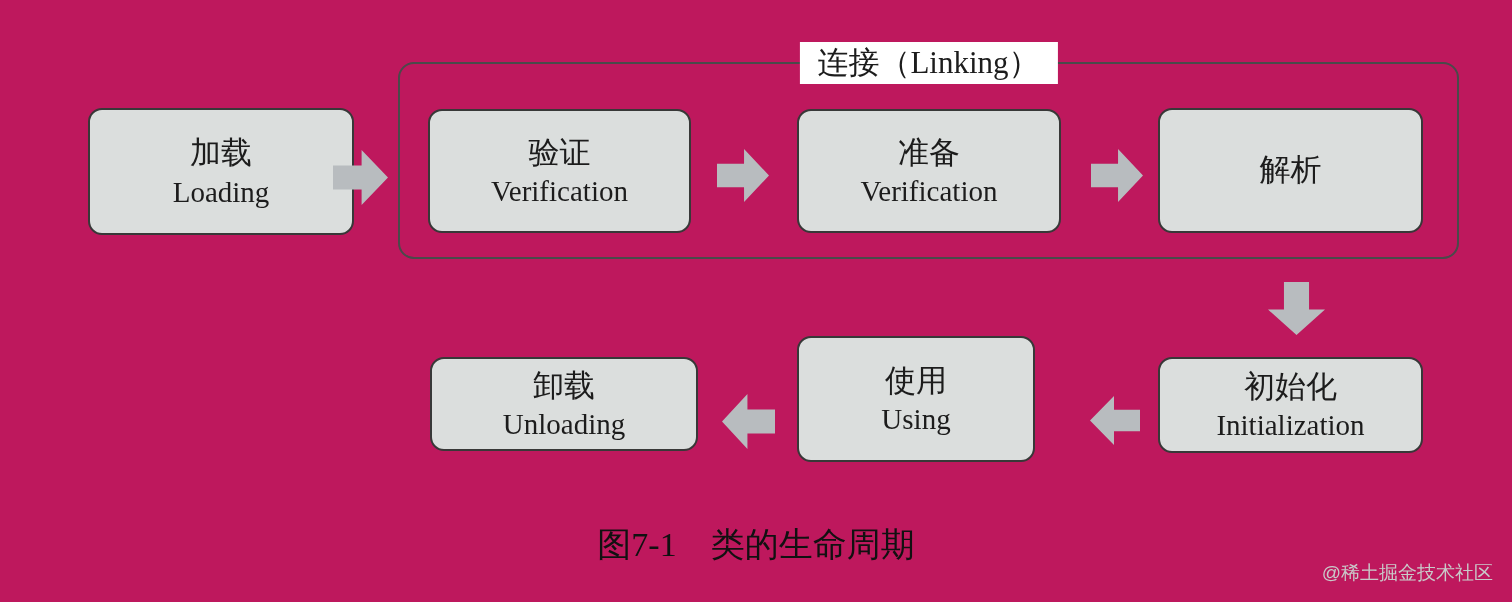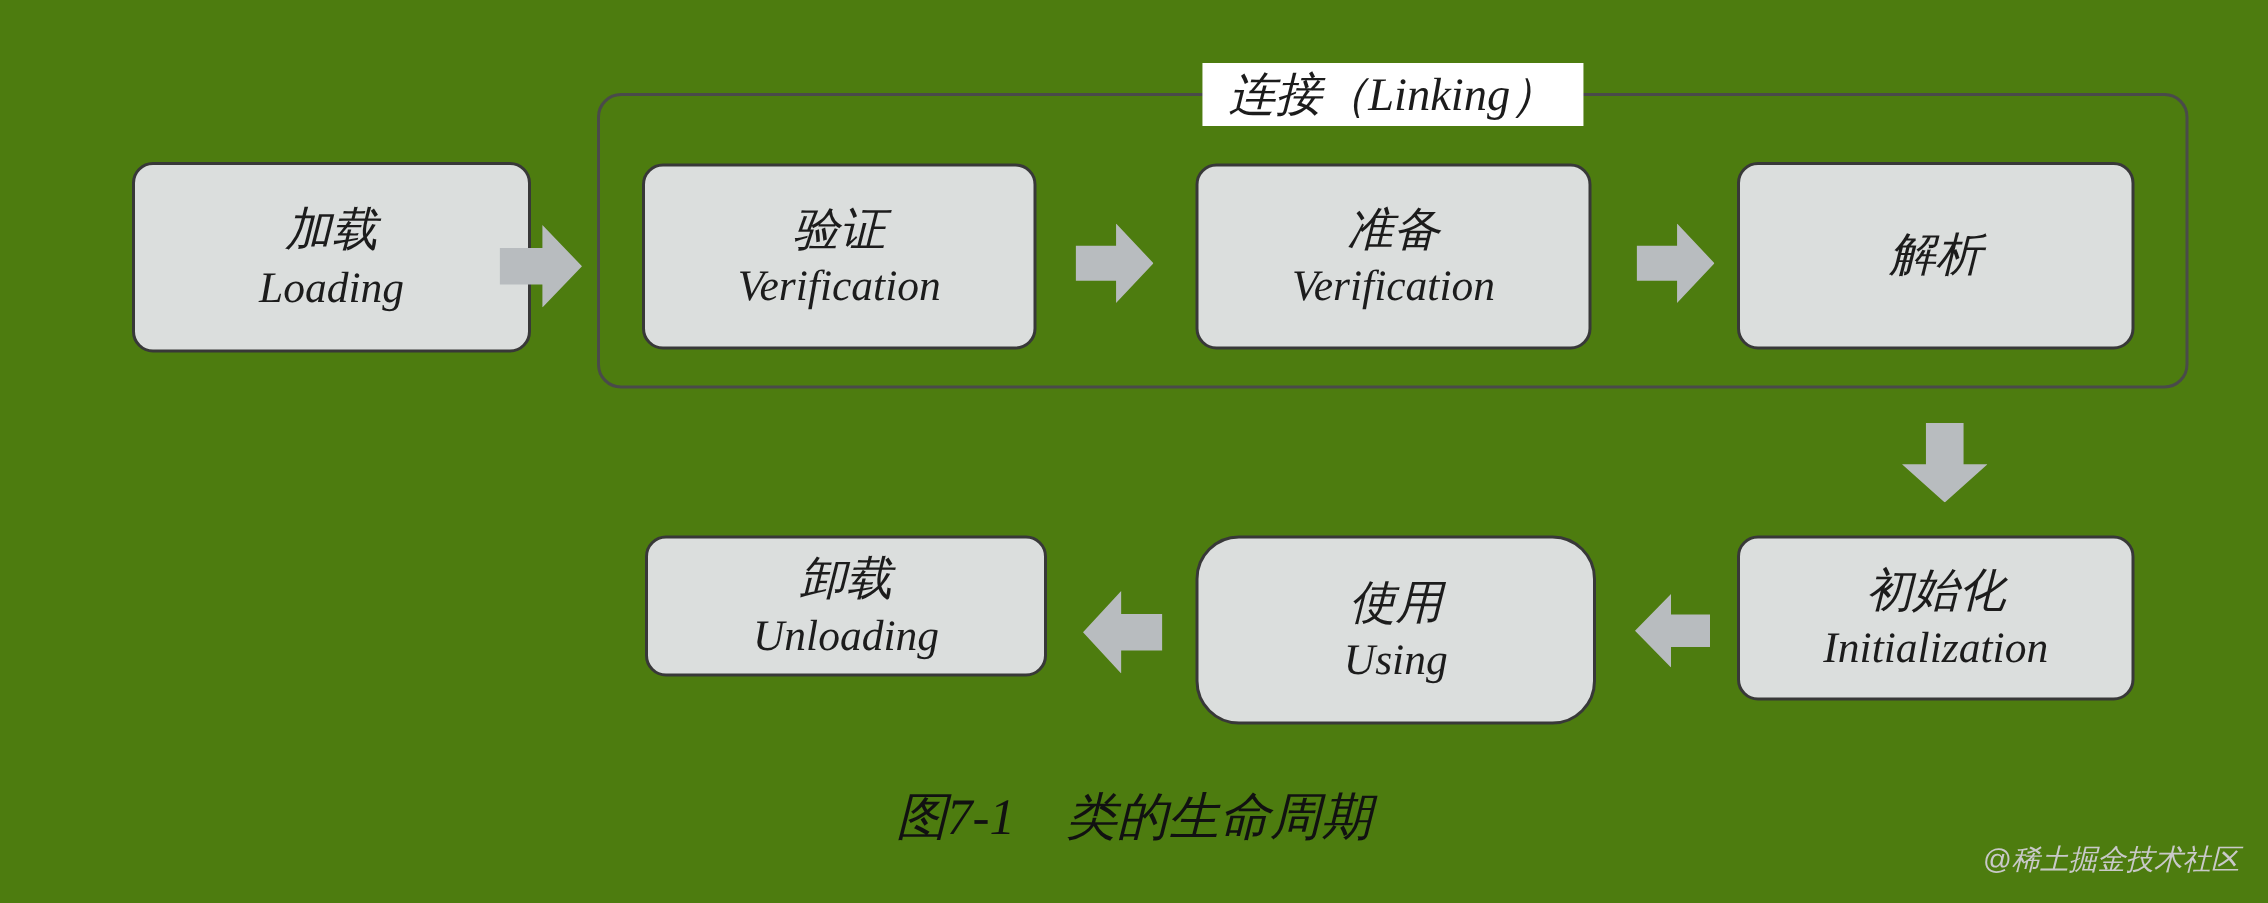--- a/index.html
+++ b/index.html
@@ -4,24 +4,23 @@
 <style>
   html, body {
     margin: 0;
     padding: 0;
     background: #ffffff;
   }
   #canvas {
     position: relative;
     width: 1512px;
     height: 602px;
-    background: #4d7c0f;
+    background: #be185d;
     overflow: hidden;
     font-family: "Liberation Serif", "DejaVu Serif", serif;
-    font-style: italic;
   }
 
   
   .linking-group {
     position: absolute;
     left: 398px;
     top: 62px;
     width: 1057px;
     height: 193px;
     border: 2px solid #4a4a4a;
@@ -61,22 +60,22 @@
   }
   .stage-box .en {
     font-size: 29px;
     line-height: 1.25;
   }
 
   .box-loading        { left: 42px;   top: 108px; width: 266px; height: 127px; margin-left: 46px; }
   .box-verification   { left: 428px;  top: 109px; width: 263px; height: 124px; }
   .box-preparation    { left: 797px;  top: 109px; width: 264px; height: 124px; }
   .box-resolution     { left: 1158px; top: 108px; width: 265px; height: 125px; justify-content: center; }
-  .box-initialization { left: 1158px; top: 357px; width: 265px; height: 110px; }
-  .box-using          { left: 797px;  top: 357px; width: 267px; height: 126px; border-radius: 29px; }
+  .box-initialization { left: 1158px; top: 357px; width: 265px; height: 96px; }
+  .box-using          { left: 797px;  top: 336px; width: 238px; height: 126px; }
   .box-unloading      { left: 430px;  top: 357px; width: 268px; height: 94px; }
 
   
   .block-arrow {
     position: absolute;
     background: #b8bcbf;
   }
   .arrow-right {
     clip-path: polygon(0% 28%, 52% 28%, 52% 0%, 100% 50%, 52% 100%, 52% 72%, 0% 72%);
   }

